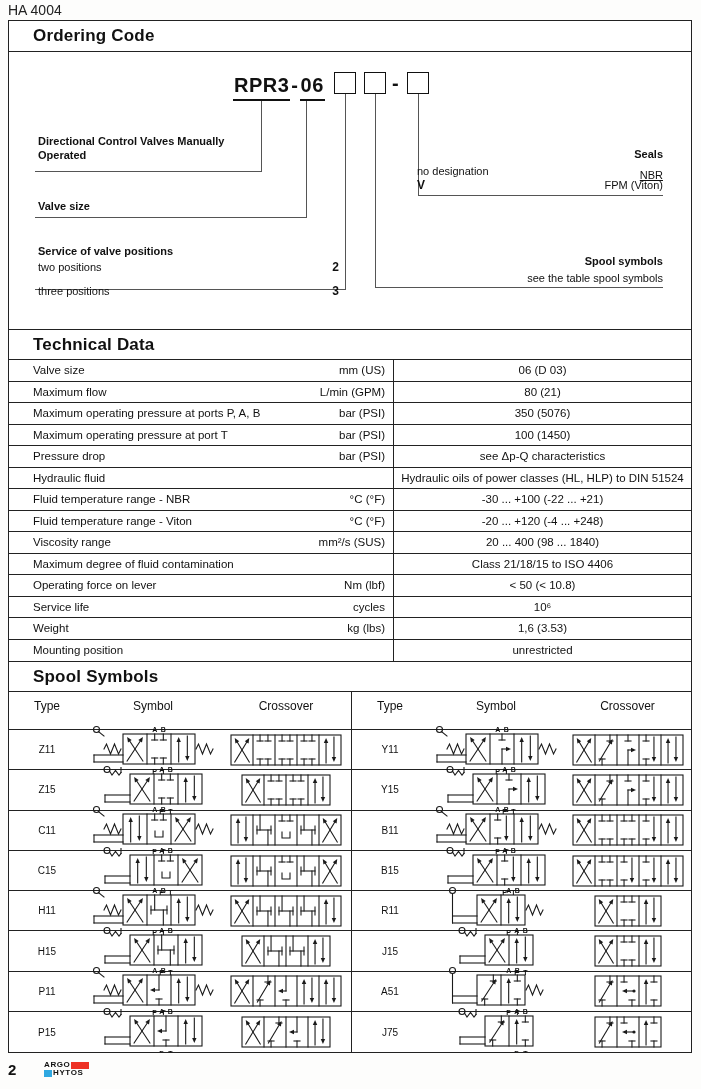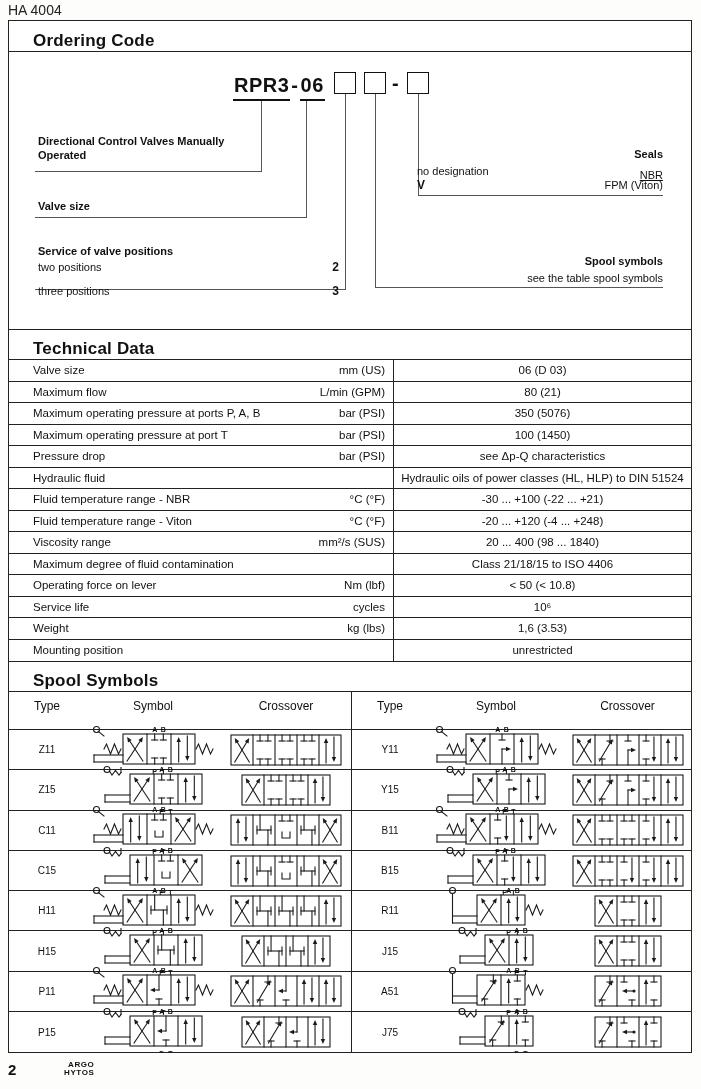--- a/index.html
+++ b/index.html
@@ -1,20 +1,20 @@
 <!DOCTYPE html>
 <html><head>
 <meta charset="utf-8">
 <style>
   html,body{margin:0;padding:0;}
   body{background:#fff;font-family:"Liberation Sans","DejaVu Sans",sans-serif;color:#111;}
   .page{position:relative;width:701px;height:1089px;background:#fdfdfc;overflow:hidden;}
   .doc-code{position:absolute;left:8px;top:2px;font-size:14px;color:#222;}
   .main-box{position:absolute;left:8px;top:20px;width:684px;height:1033px;border:1.2px solid #222;box-sizing:border-box;background:#fff;overflow:hidden;}
-  .sec-header{height:31px;border-bottom:1.2px solid #222;display:flex;align-items:flex-end;box-sizing:border-box;background:#fff;}
+  .sec-header{height:31px;border-bottom:1.2px solid #222;display:flex;align-items:center;box-sizing:border-box;background:#fff;}
   .sec-header.bt{border-top:1.2px solid #222;}
   .sec-header .t{font-size:17px;font-weight:bold;padding-left:24px;letter-spacing:.2px;}
   
   .oc-body{position:relative;height:277px;}
   .vline{position:absolute;width:1px;background:#555;}
   .hline{position:absolute;height:1px;background:#555;}
   .oc-model{position:absolute;left:224px;top:22px;font-size:20px;font-weight:bold;letter-spacing:.5px;display:flex;}
   .oc-model .u{border-bottom:2px solid #111;padding:0 1px 2px 1px;}
   .oc-model .d{padding:0 1px 2px 1px;}
   .oc-box{position:absolute;top:20px;width:22px;height:22px;border:1.5px solid #111;box-sizing:border-box;background:#fff;}
@@ -43,22 +43,22 @@
   .ss-headrow .c-type,.ss-headrow .c-sym,.ss-headrow .c-cross{align-items:flex-start;padding-top:7px;}
   .ss-row .c-type{align-items:center;font-size:10px;}
   .ss-row .c-sym,.ss-row .c-cross{align-items:center;}
   .schem{stroke:#1a1a1a;stroke-width:1.1;fill:none;stroke-linecap:square;}
   .schem .f{fill:#1a1a1a;stroke:none;}
   .schem text{stroke:none;fill:#111;font-size:7px;font-weight:bold;font-family:"Liberation Sans","DejaVu Sans",sans-serif;}
   
   .footer{position:absolute;left:8px;top:1061px;display:flex;align-items:flex-start;}
   .pageno{font-size:15px;font-weight:bold;width:36px;}
   .logo{font-size:8px;font-weight:bold;letter-spacing:.6px;line-height:8px;}
-  .logo .row{display:flex;align-items:flex-end;height:8px;flex-direction:column;}
-  .logo .row2{margin-left:20px;}
+  .logo .row{display:flex;align-items:flex-end;height:8px;}
+  .logo .row2{margin-left:0;}
   .blk{display:inline-block;height:7px;}
 </style>
 </head>
 <body>
 
 <div class="page">
   <div class="doc-code">HA 4004</div>
 
   <div class="main-box">
 

